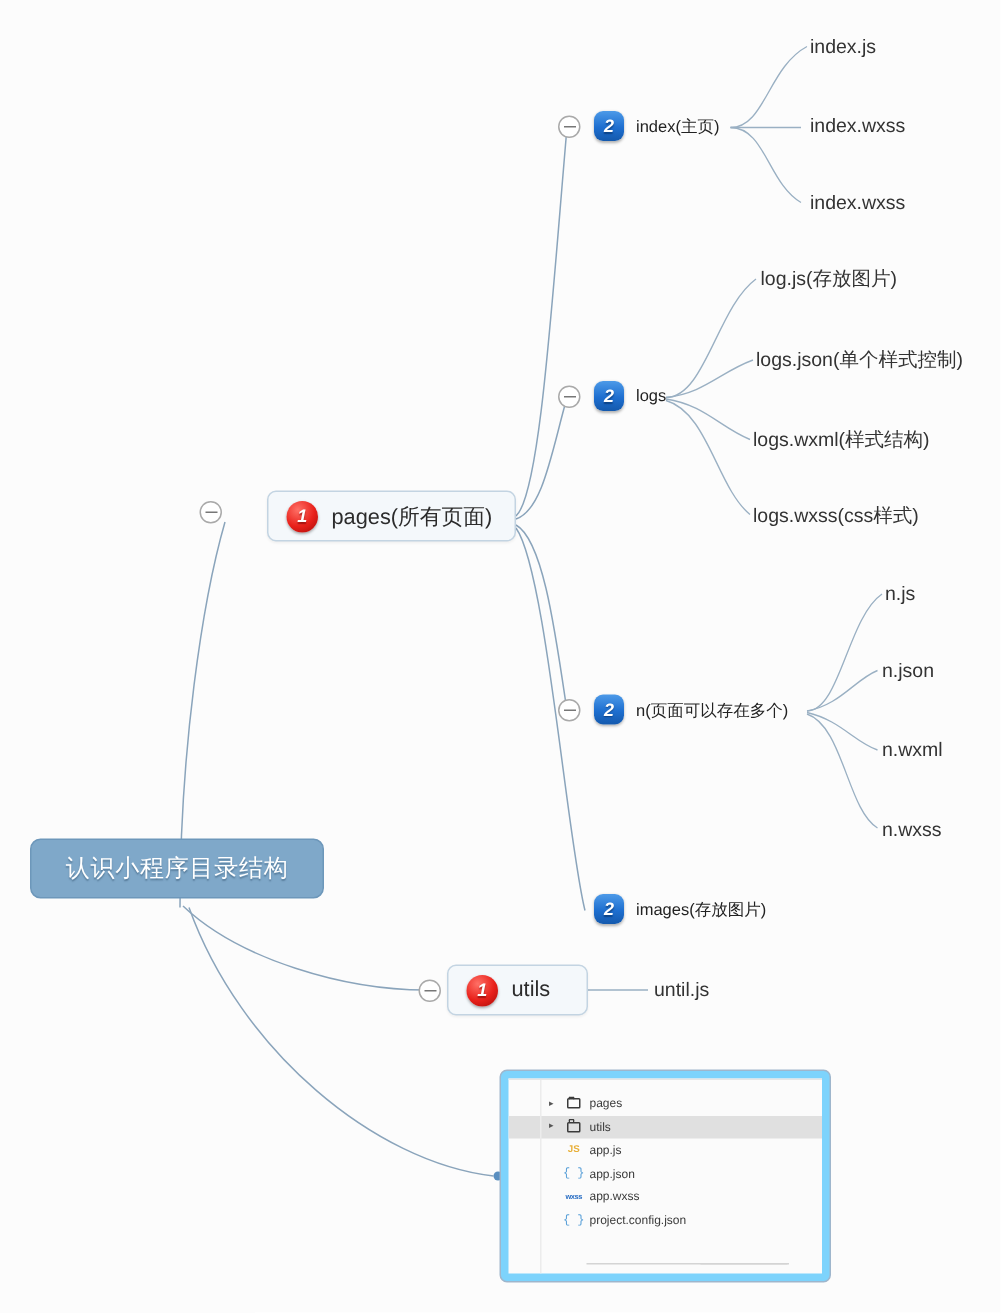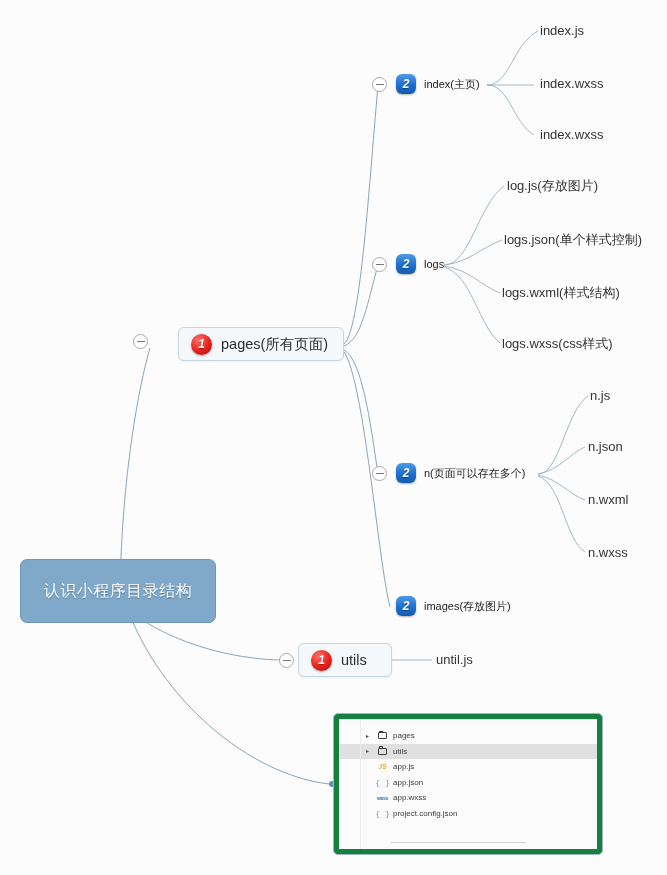--- a/index.html
+++ b/index.html
@@ -18,21 +18,21 @@
   #edges {
     position: absolute;
     left: 0; top: 0;
     width: 667px; height: 875px;
     pointer-events: none;
   }
   
   .root-node {
     position: absolute;
     left: 20px; top: 559px;
-    width: 196px; height: 64px;
+    width: 196px; height: 40px;
     box-sizing: border-box;
     background: #7fa8c9;
     border: 1px solid #6d97ba;
     border-radius: 7px;
     display: flex;
     align-items: center;
     justify-content: center;
     color: #ffffff;
     font-size: 16px;
     letter-spacing: 0.5px;
@@ -114,23 +114,23 @@
     content: "";
     position: absolute;
     left: 2.5px; top: 6px;
     width: 8px; height: 1px;
     background: #777777;
   }
   
   .panel {
     position: absolute;
     left: 333px; top: 713px;
-    width: 270px; height: 142px;
-    box-sizing: border-box;
-    background: #15803d;
+    width: 221px; height: 142px;
+    box-sizing: border-box;
+    background: #7dd3fc;
     border: 1px solid #9fb6cc;
     border-radius: 5px;
     padding: 5px;
   }
   .panel-inner {
     width: 100%; height: 100%;
     box-sizing: border-box;
     background: #fbfbfb;
     border-top: 1px solid #e6e6e6;
     position: relative;

